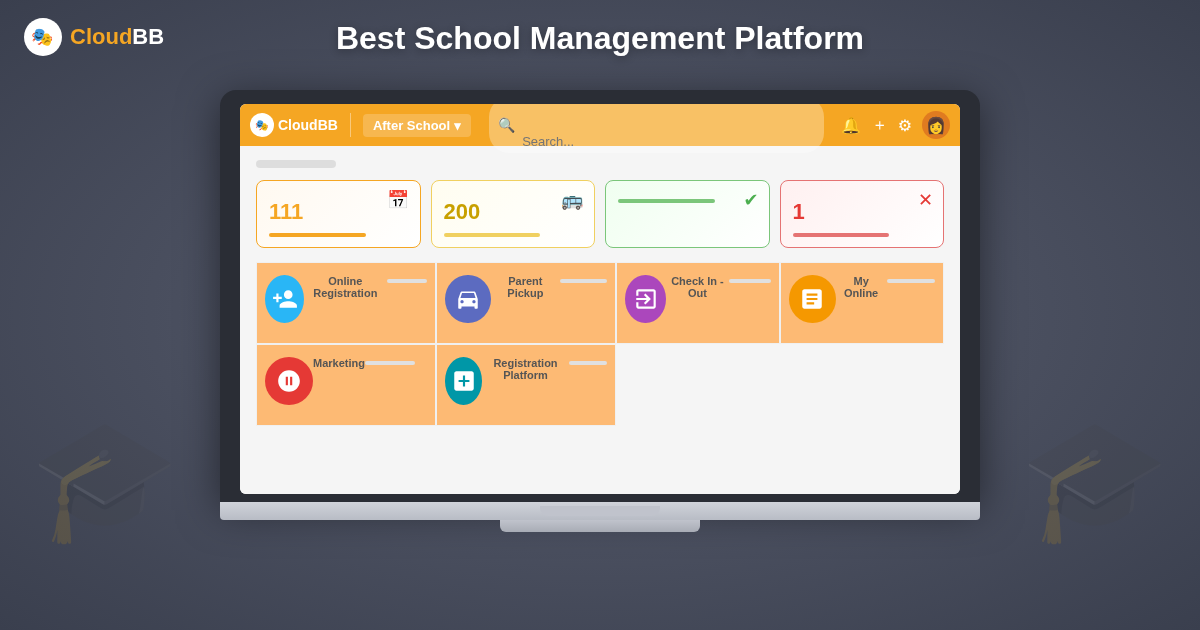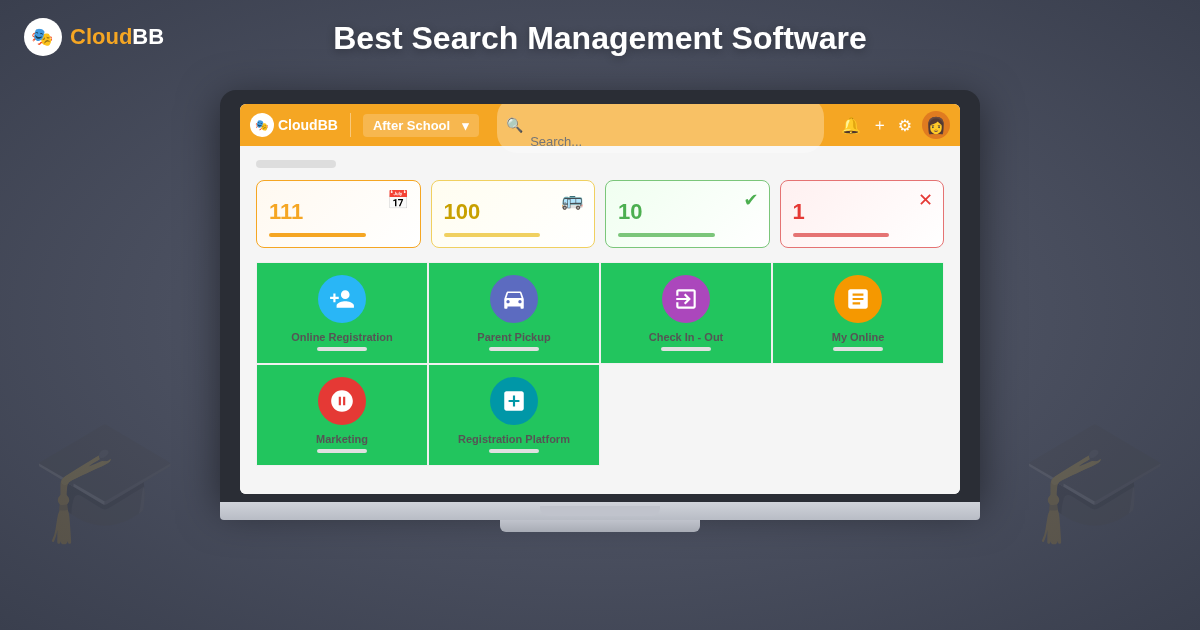--- a/index.html
+++ b/index.html
@@ -139,21 +139,21 @@
       border-radius: 50%;
       display: flex; align-items: center; justify-content: center;
       font-size: 11px;
     }
     .nav-divider {
       width: 1px; height: 24px;
       background: rgba(255,255,255,0.4);
       margin: 0 4px;
     }
     .nav-school-btn {
-      display: flex; align-items: center; gap: 12px;
+      display: flex; align-items: center; gap: 4px;
       background: rgba(255,255,255,0.2);
       border: none;
       border-radius: 4px;
       padding: 4px 10px;
       color: white;
       font-size: 13px;
       font-weight: 600;
       cursor: pointer;
     }
     .nav-search {
@@ -245,25 +245,24 @@
     .stat-cross { color: #e53935; font-size: 18px; position: absolute; top: 8px; right: 10px; }
 
     
     .features-grid {
       display: grid;
       grid-template-columns: repeat(4, 1fr);
       gap: 0;
     }
     .feature-item {
       display: flex;
-      flex-direction: column;
-      align-items: center;
+      flex-direction: row;
       padding: 12px 8px;
       cursor: pointer;
-      background: #22c55e;
+      background: #fdba74;
       border: 1px solid #f0f0f0;
     }
     .feature-icon-circle {
       width: 48px; height: 48px;
       border-radius: 50%;
       display: flex; align-items: center; justify-content: center;
       font-size: 22px;
       color: white;
       margin-bottom: 8px;
     }
@@ -296,21 +295,21 @@
 <div class="bg-figure bg-figure-left">🎓</div>
 <div class="bg-figure bg-figure-right">🎓</div>
 
 <div class="top-logo">
   <div class="top-logo-icon">🎭</div>
   <div class="top-logo-text">
     <span>Cloud</span>BB
   </div>
 </div>
 
-<h1 class="main-title">Best Search Management Software</h1>
+<h1 class="main-title">Best School Management Platform</h1>
 
 <div class="laptop-outer">
   <div class="laptop-screen-bezel">
     <div class="laptop-screen">
 
       <div class="app-navbar">
         <div class="app-logo">
           <div class="app-logo-icon">🎭</div>
           <span>CloudBB</span>
         </div>
@@ -335,26 +334,25 @@
         <div class="skeleton-bar"></div>
 
         <div class="stats-row">
           <div class="stat-card orange">
             <span class="stat-icon">📅</span>
             <div class="stat-number">111</div>
             <div class="stat-bar"></div>
           </div>
           <div class="stat-card yellow">
             <span class="stat-icon">🚌</span>
-            <div class="stat-number">100</div>
+            <div class="stat-number">200</div>
             <div class="stat-bar"></div>
           </div>
           <div class="stat-card green">
             <span class="stat-check">✔</span>
-            <div class="stat-number">10</div>
             <div class="stat-bar"></div>
           </div>
           <div class="stat-card red">
             <span class="stat-cross">✕</span>
             <div class="stat-number">1</div>
             <div class="stat-bar"></div>
           </div>
         </div>
 
         <div class="features-grid">

